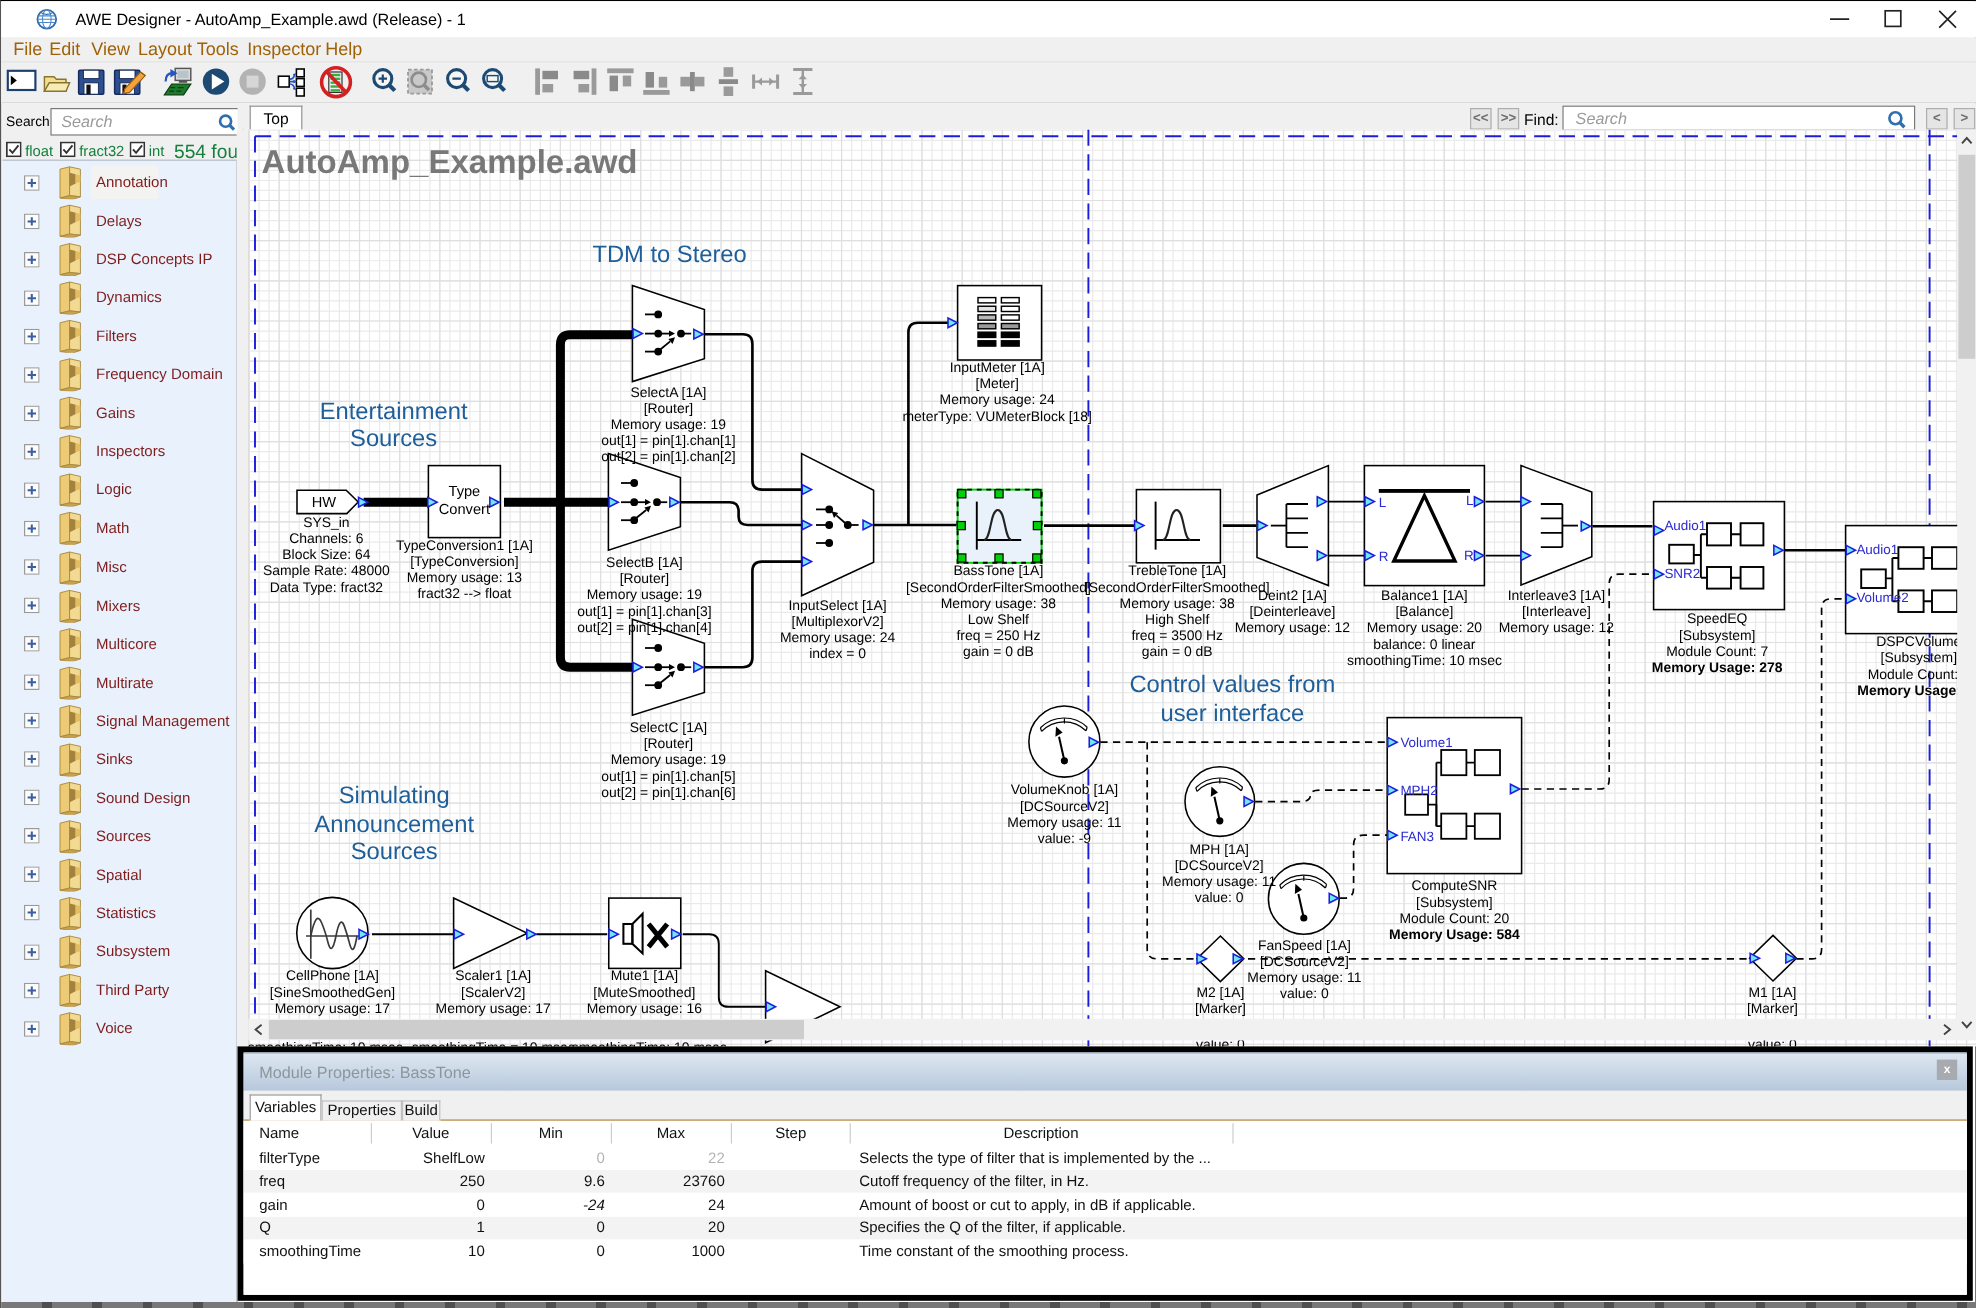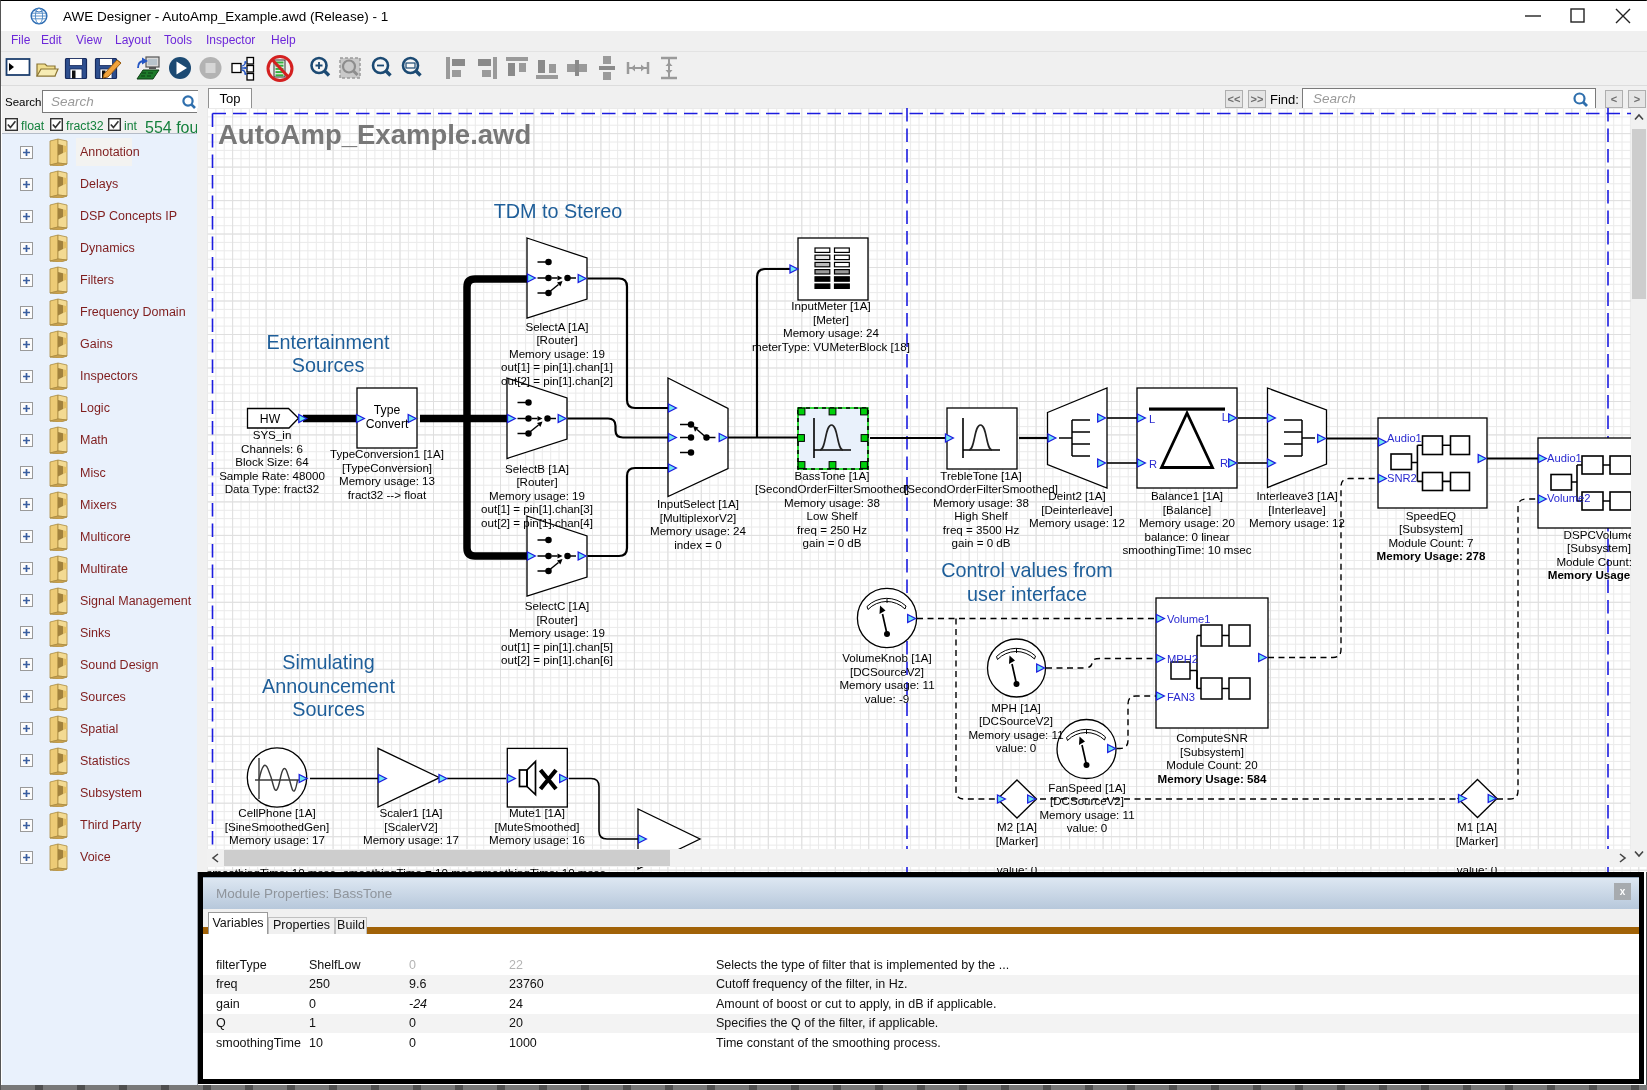--- a/index.html
+++ b/index.html
@@ -1,20 +1,20 @@
 <!DOCTYPE html>
 <html><head><meta charset="utf-8"><style>
 *{margin:0;padding:0;box-sizing:border-box}
 html,body{width:1647px;height:1090px;overflow:hidden;font-family:"Liberation Sans",sans-serif;background:#fff}
 .abs{position:absolute}
 #win{position:relative;width:1647px;height:1090px;background:#fff;border-left:1px solid #555;border-right:1px solid #555;border-top:1px solid #000}
 #titlebar{position:absolute;left:0;top:0;width:1647px;height:30px;background:#fff}
 #titletext{position:absolute;left:62px;top:8px;font-size:13.5px;color:#000}
 #menubar{position:absolute;left:0;top:30px;width:1647px;height:20px;background:#f0f0f0}
-#menubar span{position:absolute;top:2px;font-size:12px;color:#6d28d9}
+#menubar span{position:absolute;top:2px;font-size:15px;color:#a16207}
 #toolbar{position:absolute;left:0;top:50px;width:1647px;height:35px;background:#f0f0f0;border-top:1px solid #e3e3e3;border-bottom:1px solid #dcdcdc}
 #leftpanel{position:absolute;left:1px;top:85px;width:196px;height:999px;background:#f0f0f0}
 #searchrow{position:absolute;left:0;top:0;width:196px;height:47px;background:#f0f0f0}
 #lsearchbox{position:absolute;left:40px;top:4px;width:161px;height:23px;background:#fff;border:1px solid #7a7a7a}
 #lsearchbox .ph{position:absolute;left:8px;top:3px;font-style:italic;color:#9a9a9a;font-size:13.5px}
 #tree{position:absolute;left:0;top:47px;width:196px;height:952px;background:#e9f1fc;border-top:1px solid #b5bcc7;border-right:1px solid #9aa0a8}
 .trow{position:absolute;left:0;width:195px;height:32px}
 .trow .lbl{position:absolute;left:78px;top:9px;font-size:12.5px;color:#7f1d1d}
 .cb{font-size:12.3px;color:#15803d}
 #tabrow{position:absolute;left:197px;top:85px;width:1450px;height:22px;background:#f0f0f0}
@@ -23,30 +23,30 @@
 #findlbl{position:absolute;left:1270px;top:6px;font-size:13px;color:#000}
 #findbox{position:absolute;left:1104px;top:2px;width:294px;height:21px;background:#fff;border:1px solid #7a7a7a}
 #findbox .ph{position:absolute;left:10px;top:2px;font-style:italic;color:#9a9a9a;font-size:13.5px}
 #hscroll{position:absolute;left:206px;top:848px;width:1424px;height:18px;background:#f1f1f1;z-index:5}
 #vscroll{position:absolute;left:1630px;top:107px;width:16px;height:759px;background:#f1f1f1;z-index:5}
 #modpanel{position:absolute;left:197px;top:871px;width:1446px;height:212px;background:#000;z-index:10}
 #mpinner{position:absolute;left:5px;top:5px;width:1436px;height:202px;background:#fff}
 #mptitle{position:absolute;left:0;top:0;width:1436px;height:32px;background:linear-gradient(#dde7f2,#b7c8db);border-top:1px solid #93a7bc}
 #mptitle span{position:absolute;left:13px;top:8px;font-size:13.5px;color:#8f959c}
 #mpclose{position:absolute;right:8px;top:6px;width:17px;height:17px;background:#a7abaf;color:#fff;font-size:10px;font-weight:bold;text-align:center;line-height:17px}
-#mptabs{position:absolute;left:0;top:32px;width:1436px;height:25px;background:#f0f0f0;border-bottom:7px solid #a16207}
+#mptabs{position:absolute;left:0;top:32px;width:1436px;height:25px;background:#f0f0f0;border-bottom:1px solid #a16207}
 .mtab{position:absolute;font-size:12.5px;color:#111;text-align:center}
 #mtab1{left:5px;top:3px;width:60px;height:22px;background:#fff;border:1px solid #999;border-bottom:none;padding-top:3px}
 #mtab2{left:65px;top:8px;width:67px;height:17px;border:1px solid #c0c0c0;border-bottom:none;background:#f0f0f0;padding-top:0px}
 #mtab3{left:132px;top:8px;width:32px;height:17px;border:1px solid #c0c0c0;border-bottom:none;background:#f0f0f0;padding-top:0px}
 #mptable{position:absolute;left:0;top:57px;width:1436px;height:145px;background:#fff;font-size:12.5px;color:#111}
 .hsep{position:absolute;top:2px;width:1px;height:17px;background:#cdcdcd}
 .mrow{position:absolute;left:0;width:1436px;height:19.5px}
 .cell{position:absolute;top:2.5px;white-space:nowrap}
-.num{}
+.num{text-align:right}
 #botstrip{position:absolute;left:0;top:1084px;width:1647px;height:6px;background:repeating-linear-gradient(90deg,#787878 0 34px,#4f4f4f 34px 42px);z-index:11}
 </style></head><body>
 <div id="win">
 <div id="titlebar">
 <svg class="abs" style="left:29px;top:6px" width="18" height="18" viewBox="0 0 18 18">
  <circle cx="9" cy="9" r="7.8" fill="#fff" stroke="#2e6db3" stroke-width="1.5"></circle>
  <ellipse cx="9" cy="9" rx="3.6" ry="7.8" fill="none" stroke="#4b87c4" stroke-width="0.9"></ellipse>
  <path d="M2 6.2 H16 M1.6 9 H16.4 M2 11.8 H16" stroke="#4b87c4" stroke-width="0.9"></path>
  <path d="M4 3.5 Q9 6.5 14 3.5" fill="none" stroke="#2e6db3" stroke-width="0.9"></path>
 </svg>
@@ -876,20 +876,34 @@
         <div id="mptitle">
           <span>Module Properties: BassTone</span>
         </div>
         <div id="mpclose">x</div>
         <div id="mptabs">
           <div class="mtab" id="mtab1">Variables</div>
           <div class="mtab" id="mtab2">Properties</div>
           <div class="mtab" id="mtab3">Build</div>
         </div>
         <div id="mptable">
+          <div style="position:absolute;left:0;top:0;width:1436px;height:21px;background:#fff">
+            <div class="hsep" style="left:106px"></div>
+            <div class="hsep" style="left:206px"></div>
+            <div class="hsep" style="left:306px"></div>
+            <div class="hsep" style="left:406px"></div>
+            <div class="hsep" style="left:505px"></div>
+            <div class="hsep" style="left:824px"></div>
+            <div class="cell" style="left:13px">Name</div>
+            <div class="cell" style="left:106px;width:100px;text-align:center">Value</div>
+            <div class="cell" style="left:206px;width:100px;text-align:center">Min</div>
+            <div class="cell" style="left:306px;width:100px;text-align:center">Max</div>
+            <div class="cell" style="left:406px;width:100px;text-align:center">Step</div>
+            <div class="cell" style="left:505px;width:319px;text-align:center">Description</div>
+          </div>
           <div class="mrow" style="top:21.0px;background:#fff">
             <div class="cell" style="left:13px">filterType</div>
             <div class="cell num" style="left:106px;width:95px">ShelfLow</div>
             <div class="cell num" style="left:206px;width:95px;color:#b4b4b4">0</div>
             <div class="cell num" style="left:306px;width:95px;color:#b4b4b4">22</div>
             <div class="cell" style="left:513px">Selects the type of filter that is implemented by the ...</div>
           </div>
           <div class="mrow" style="top:40.5px;background:#f3f3f3">
             <div class="cell" style="left:13px">freq</div>
             <div class="cell num" style="left:106px;width:95px">250</div>

